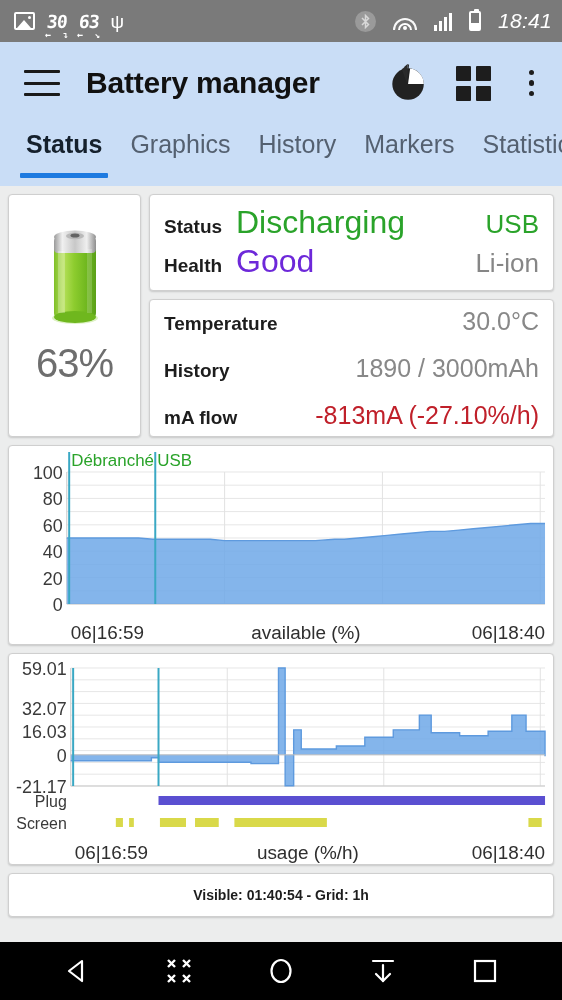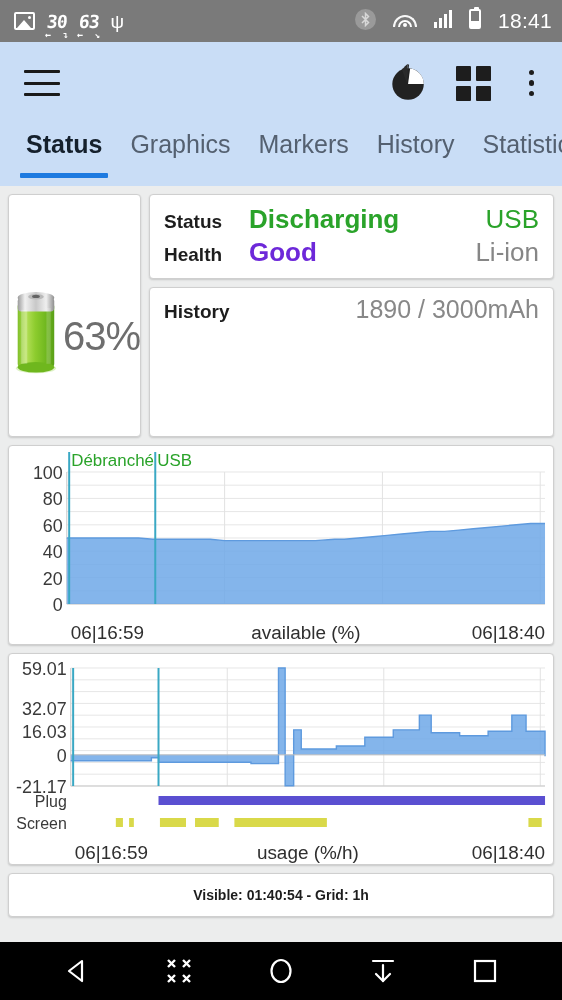--- a/index.html
+++ b/index.html
@@ -11,21 +11,21 @@
   }
   #root { position: relative; width: 562px; height: 1000px; }
 
   
   .statusbar {
     height: 42px; background: #7a7a7a;
     display: flex; align-items: center;
     padding: 0 10px 0 14px; color: #fff;
   }
   .sb-left { display: flex; align-items: center; gap: 12px; flex: 1; }
-  .sb-right { display: flex; gap: 17px; }
+  .sb-right { display: flex; align-items: center; gap: 17px; font-style: italic; }
   .sb-clock { font-size: 21px; color: #fff; letter-spacing: .3px; }
   .ico-gallery {
     width: 21px; height: 18px; border: 2.2px solid #fff; border-radius: 2px;
     position: relative; overflow: hidden;
   }
   .ico-gallery:before {
     content: ""; position: absolute; left: 1px; bottom: 0;
     border-left: 7px solid transparent; border-right: 7px solid transparent;
     border-bottom: 8px solid #fff;
   }
@@ -105,31 +105,31 @@
 
   
   .content { background: #eceded; padding: 8px 8px 0 8px; height: 758px; }
   .card {
     background: #fff; border: 1px solid #cfcfcf; border-radius: 4px;
     box-shadow: 0 1px 2px rgba(0,0,0,.16);
   }
 
   .toprow { display: flex; gap: 8px; height: 243px; }
   .battcard {
-    width: 133px; display: flex; flex-direction: row;
+    width: 133px; display: flex; flex-direction: column;
     align-items: center; justify-content: flex-start; padding-top: 26px;
   }
   .battimg { width: 62px; height: 104px; }
   .battpct { font-size: 40px; color: #6e6e6e; margin-top: 16px; letter-spacing: -1px; }
 
   .rightcol { flex: 1; display: flex; flex-direction: column; gap: 8px; }
   .statuscard { padding: 9px 14px 8px 14px; }
   .srow { display: flex; align-items: baseline; margin-bottom: 2px; }
   .slabel { font-size: 19px; font-weight: 700; color: #1d1d1d; min-width: 66px; }
-  .sval { font-size: 26px; margin-left: 19px; font-weight: bold; }
+  .sval { font-size: 32px; margin-left: 6px; }
   .sval.green { color: #2aa32a; }
   .sval.grey { color: #6d28d9; }
   .sright { margin-left: auto; font-size: 26px; }
   .sright.green { color: #2aa32a; }
   .sright.grey { color: #868686; }
 
   .metricscard { flex: 1; padding: 7px 14px 6px 14px; display: flex;
                  flex-direction: column; justify-content: space-between; }
   .mrow { display: flex; align-items: baseline; }
   .mlabel { font-size: 19px; font-weight: 700; color: #1d1d1d; }
@@ -198,20 +198,21 @@
       <div class="sb-clock">18:41</div>
     </div>
   </div>
 
   <div class="appbar">
     <div class="hamburger">
       <i></i>
         <i></i>
         <i></i>
     </div>
+    <div class="apptitle">Battery manager</div>
     <div class="appbar-actions">
       <div class="ico-pie">
         <svg viewBox="0 0 40 40" width="42" height="42">
           <circle cx="21" cy="21" r="15" fill="#222"></circle>
           <path d="M20 20 L20 3 L15 7 Z" fill="#2a2a2a"></path>
           <path d="M20 20 L20.5 2 L17.5 4.5 Z" fill="#2a2a2a"></path>
           <path d="M20 20 L22 2.5 L20.5 2 Z" fill="#2a2a2a"></path>
           <path d="M21 21 L21 7 A14 14 0 0 1 34 20 Z" fill="#fff" opacity="0.0"></path>
           <path d="M21 21 L36 21 A15 15 0 0 0 23 6.2 Z" fill="#fff"></path>
         </svg>
@@ -226,22 +227,22 @@
         <i></i>
           <i></i>
           <i></i>
       </div>
     </div>
   </div>
 
   <div class="tabbar">
     <div class="tab active">Status</div>
     <div class="tab">Graphics</div>
+    <div class="tab">History</div>
     <div class="tab">Markers</div>
-    <div class="tab">History</div>
     <div class="tab">Statistics</div>
   </div>
 
   <div class="content">
 
     <div class="toprow">
 
       <div class="card battcard">
         <svg class="battimg" viewBox="0 0 62 104">
           <defs>
@@ -283,22 +284,30 @@
           </div>
           <div class="srow">
             <span class="slabel">Health</span>
             <span class="sval grey">Good</span>
             <span class="sright grey">Li-ion</span>
           </div>
         </div>
 
         <div class="card metricscard">
           <div class="mrow">
+            <span class="mlabel">Temperature</span>
+            <span class="mval">30.0°C</span>
+          </div>
+          <div class="mrow">
             <span class="mlabel">History</span>
             <span class="mval">1890 / 3000mAh</span>
+          </div>
+          <div class="mrow">
+            <span class="mlabel">mA flow</span>
+            <span class="mval red">-813mA (-27.10%/h)</span>
           </div>
         </div>
 
       </div>
     </div>
 
     <div class="card chartcard chart1">
       <svg class="chartsvg" id="chart1svg" viewBox="0 0 546 198" preserveAspectRatio="none">
           <line x1="58" y1="26" x2="538" y2="26" stroke="#e6e6e6" stroke-width="1"></line>
           <line x1="58" y1="39.2" x2="538" y2="39.2" stroke="#e6e6e6" stroke-width="1"></line>

